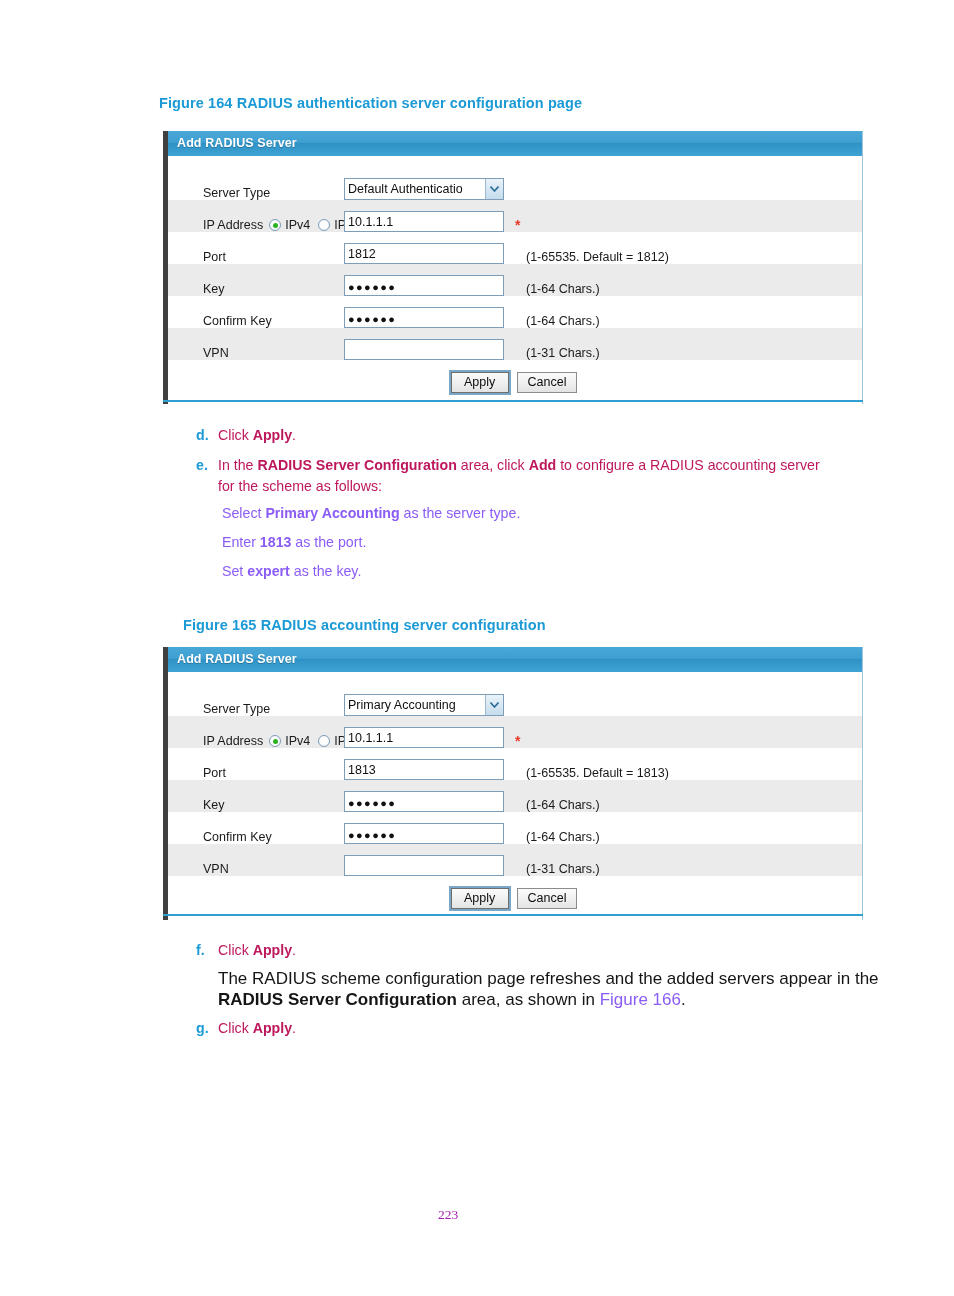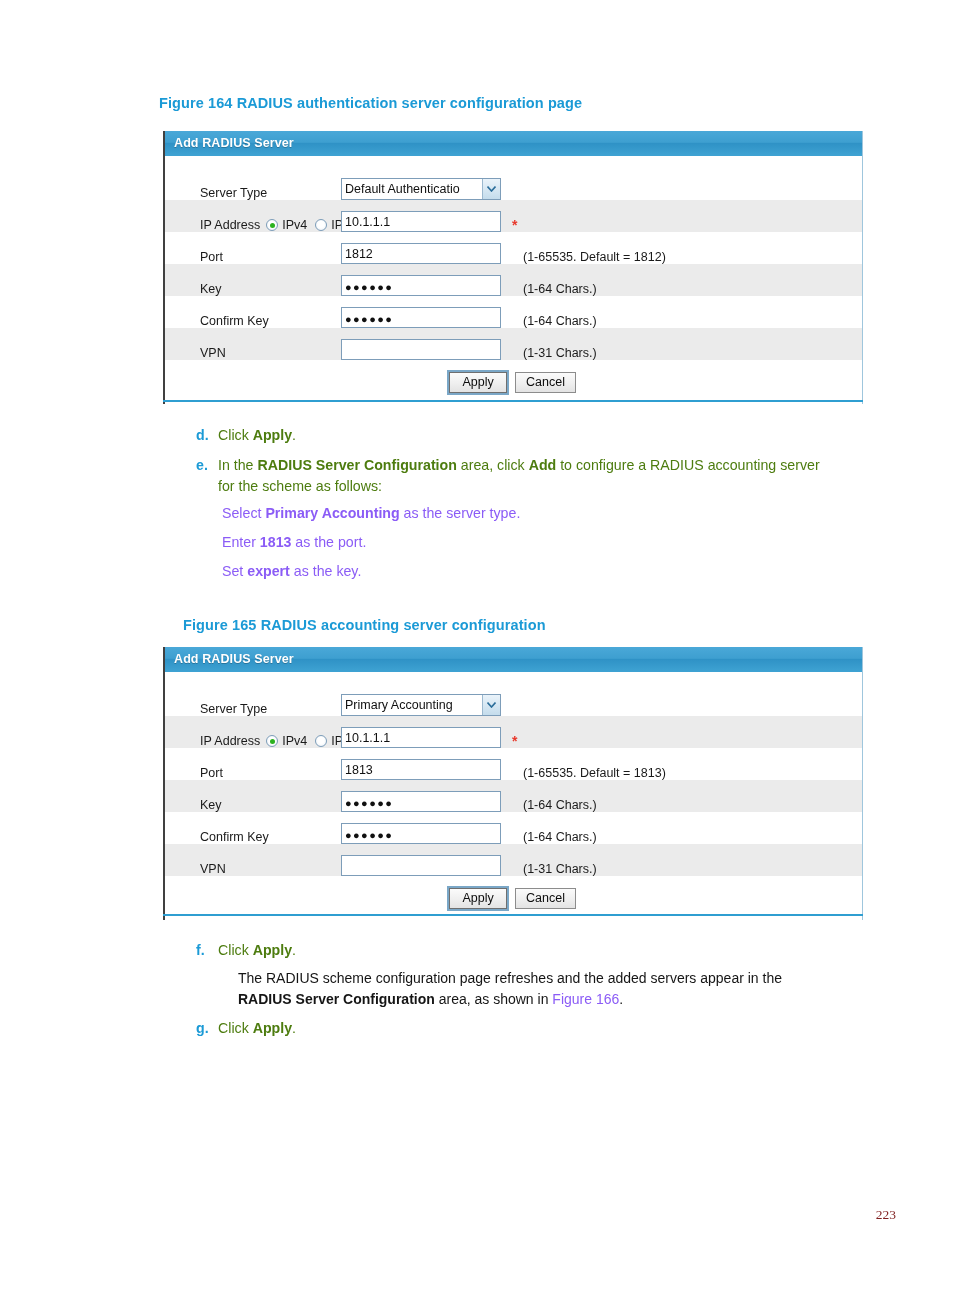--- a/index.html
+++ b/index.html
@@ -35,21 +35,21 @@
   }
   #cap164 { top: 95px; }
   #cap165 { top: 617px; margin-left: 24px; }
 
   
   .panel {
     position: absolute;
     left: 163px;
     width: 700px;
     background: #6d28d9;
-    border-left: 2px solid #404040;
+    border-left: 5px solid #404040;
     border-right: 1px solid #9fc6dd;
     box-sizing: border-box;
   }
   #panel1 { top: 131px; }
   #panel2 { top: 647px; }
 
   .panel-title {
     height: 25px;
     line-height: 25px;
     background: linear-gradient(to bottom, #4aa8d8 0%, #3e9fd0 45%, #2f92c6 50%, #3fa3d3 100%);
@@ -218,63 +218,62 @@
     width: 700px;
     height: 2px;
     background: #2f9ed1;
   }
   #rule1 { top: 400px; }
   #rule2 { top: 914px; }
 
   
   .txt {
     position: absolute;
-    font-size: 14px;
+    font-size: 17px;
     color: #151515;
     line-height: 21px;
-    margin-left: 20px;
   }
   .step {
     position: absolute;
     display: flex;
     align-items: flex-start;
   }
   .step-marker {
     width: 22px;
     flex: none;
     color: #1b9ad6;
     font-weight: bold;
     font-size: 14.2px;
     line-height: 21px;
   }
   .step-body {
     font-size: 14.2px;
     line-height: 21px;
-    color: #4d7c0f;
+    color: #be185d;
   }
   .step-body b { font-weight: bold; }
   .sublist {
     position: absolute;
     left: 222px;
     font-size: 14.2px;
     line-height: 21px;
     color: #8b5cf6;
   }
   .sublist div { margin-bottom: 8px; }
   a.figlink { color: #8b5cf6; text-decoration: none; }
 
   .pagenum {
     position: absolute;
     top: 1207px;
     left: 0;
     width: 896px;
-    text-align: right;
+    text-align: center;
     font-family: "Liberation Serif", serif;
     font-size: 13.5px;
-    color: #7f1d1d;
+    color: #a21caf;
   }
 </style>
 </head>
 <body>
 
 <div class="page">
 
   <div class="fig-caption" id="cap164">Figure 164 RADIUS authentication server configuration page</div>
 
   <div class="panel" id="panel1">

